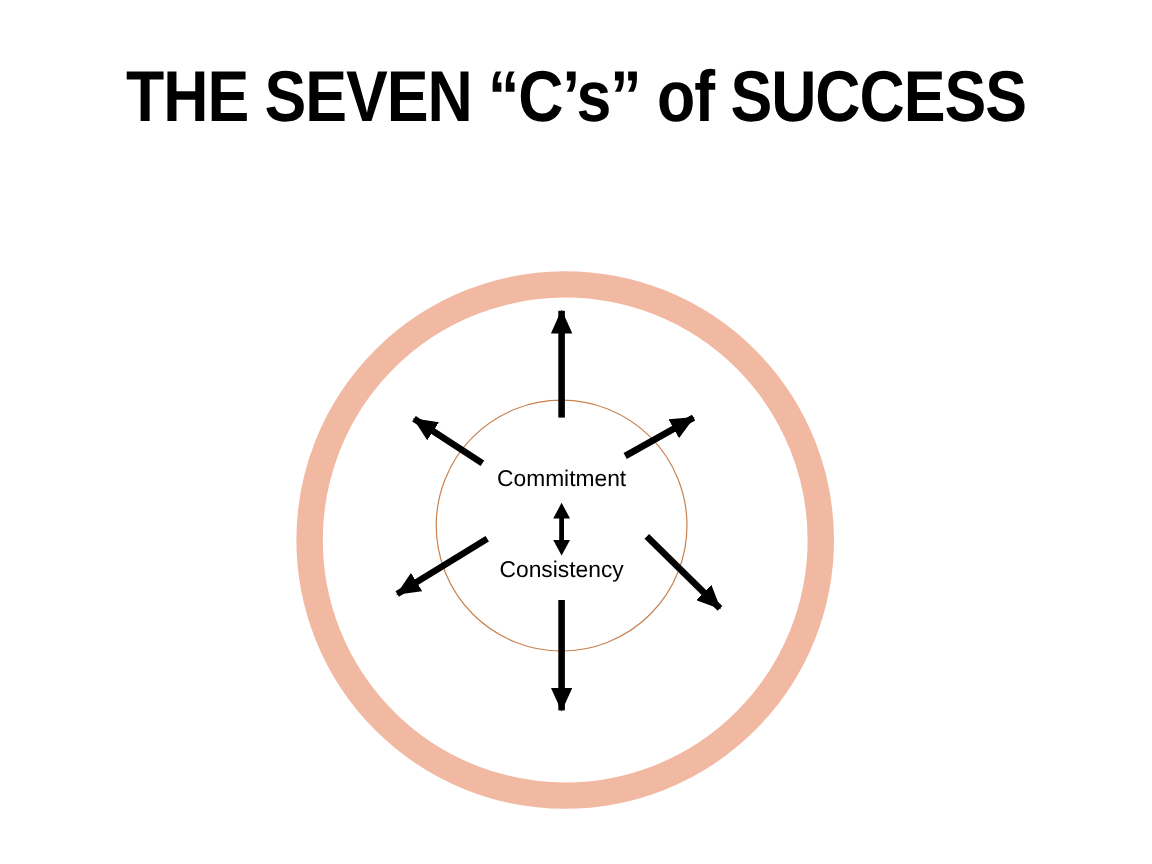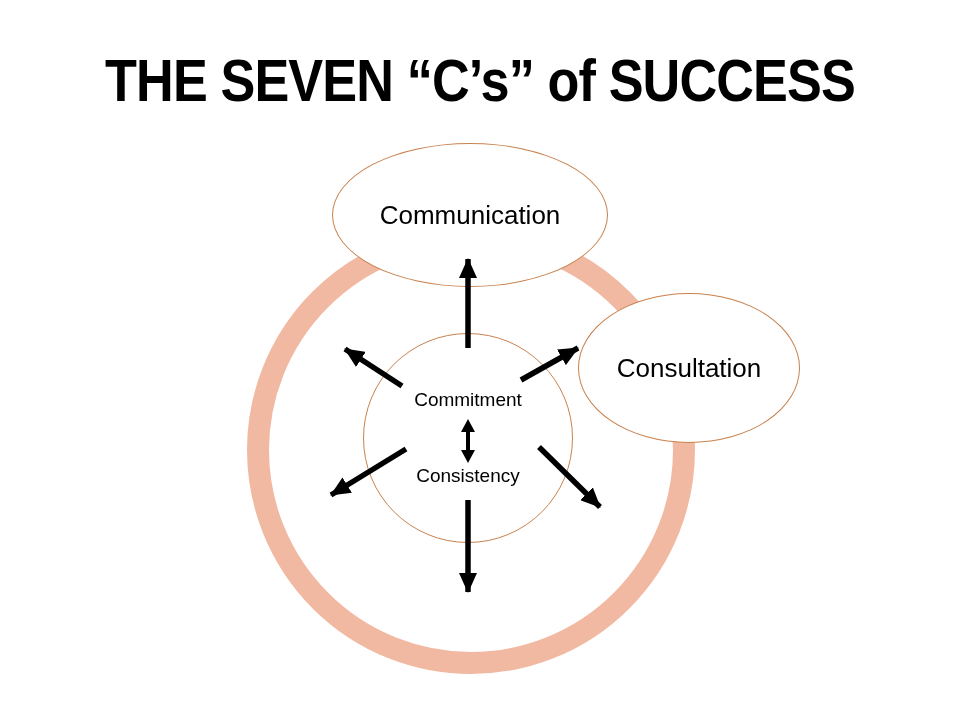--- a/index.html
+++ b/index.html
@@ -73,26 +73,20 @@
 <body>
 
 <div class="slide">
 
   <div class="title">THE SEVEN “C’s” of SUCCESS</div>
 
   <svg class="layer" width="960" height="720" viewBox="0 0 960 720">
     <circle cx="471" cy="450" r="213" fill="none" stroke-width="22" stroke="#F2B9A2"></circle>
   </svg>
 
-  <div class="node node-communication fs26">
-    <span class="label">Communication</span>
-  </div>
-  <div class="node node-consultation fs26">
-    <span class="label">Consultation</span>
-  </div>
 
   <div class="node node-center">
     <span class="center-label commitment">Commitment</span>
     <span class="center-label consistency">Consistency</span>
   </div>
 
   <svg class="layer" width="960" height="720" viewBox="0 0 960 720">
     <defs>
       <marker id="ah" markerUnits="userSpaceOnUse" markerWidth="20" markerHeight="18" viewBox="0 0 20 18" refX="19" refY="9" orient="auto">
         <path d="M0,0 L20,9 L0,18 Z" fill="#000000"></path>

